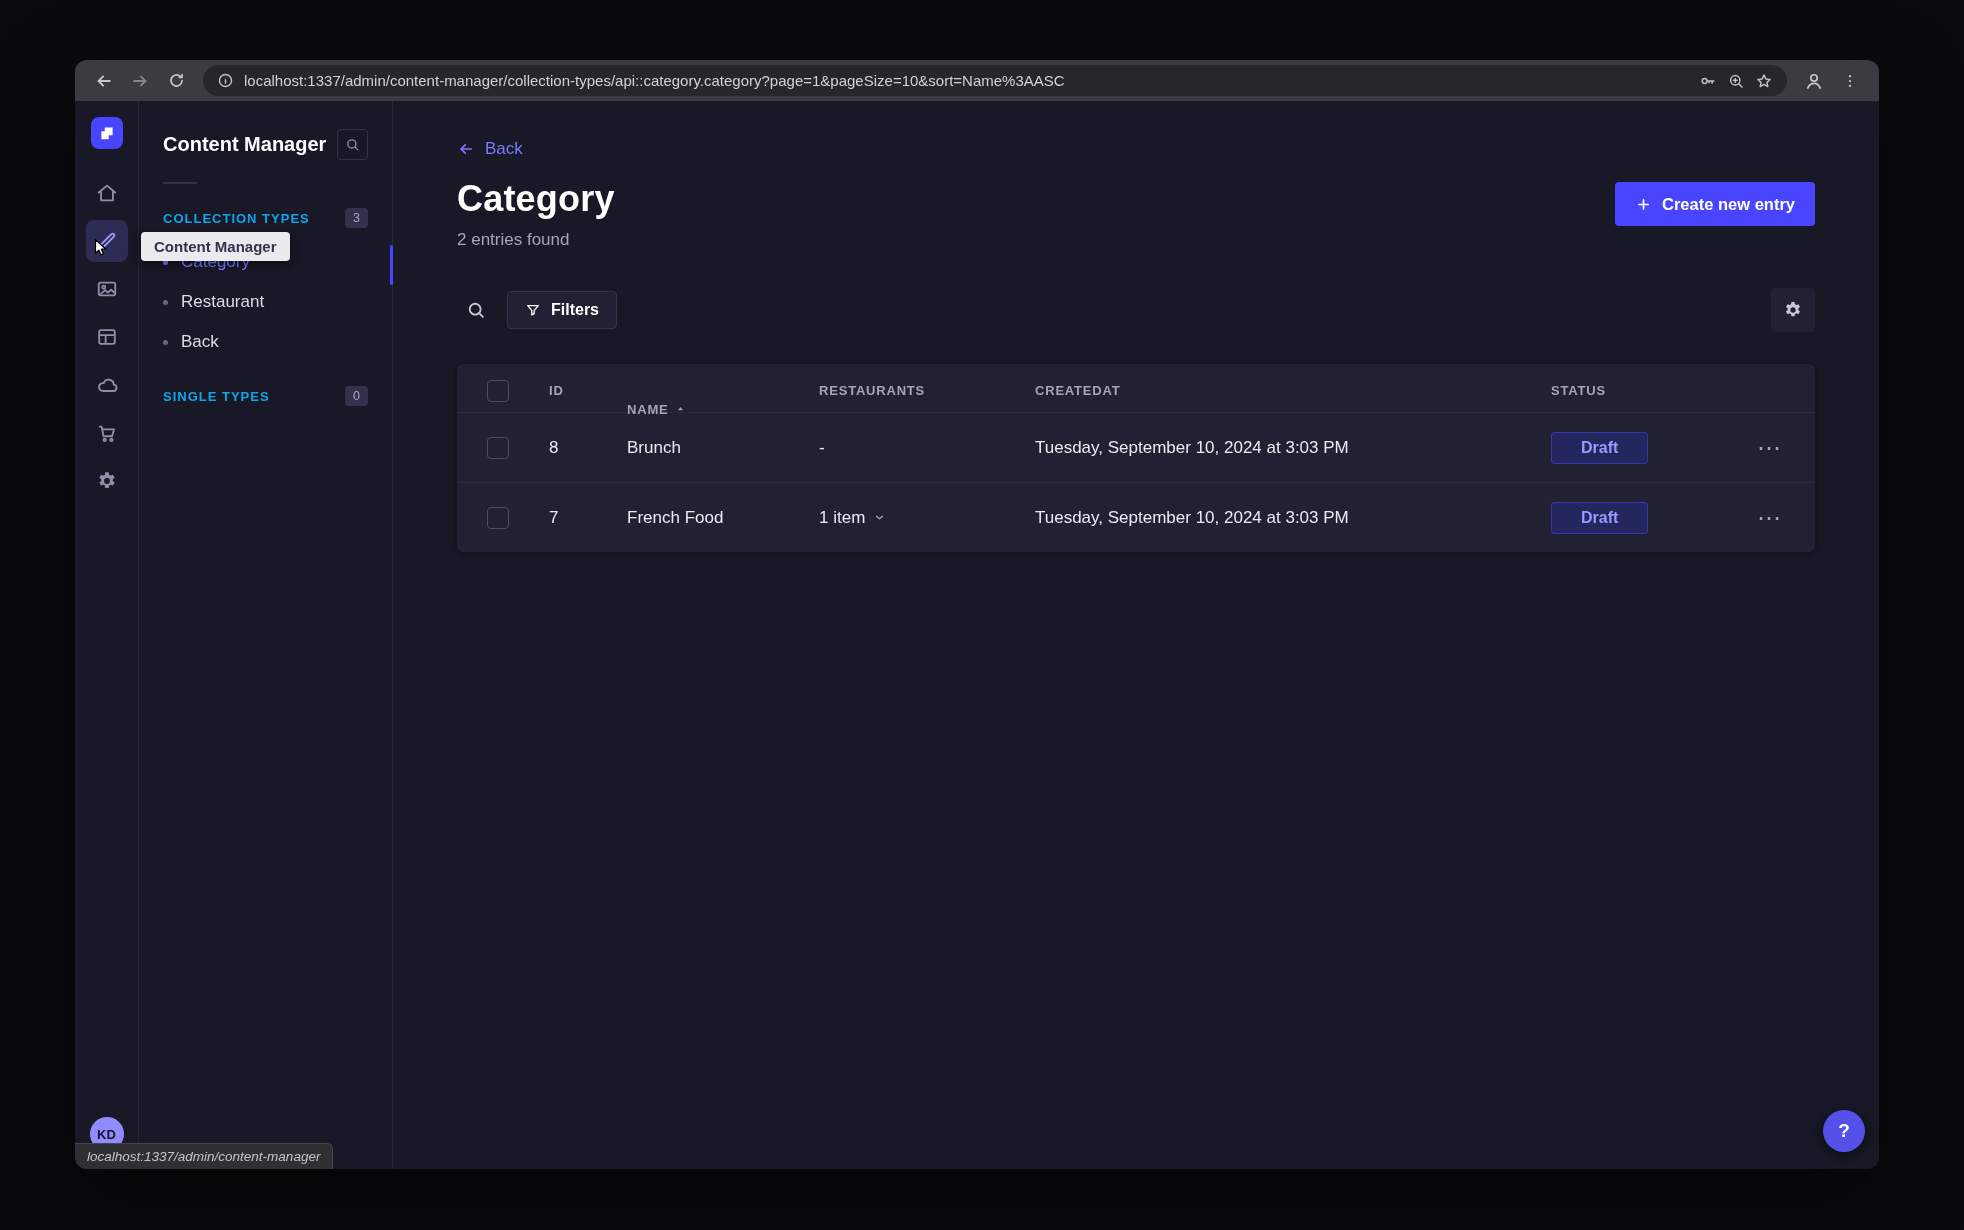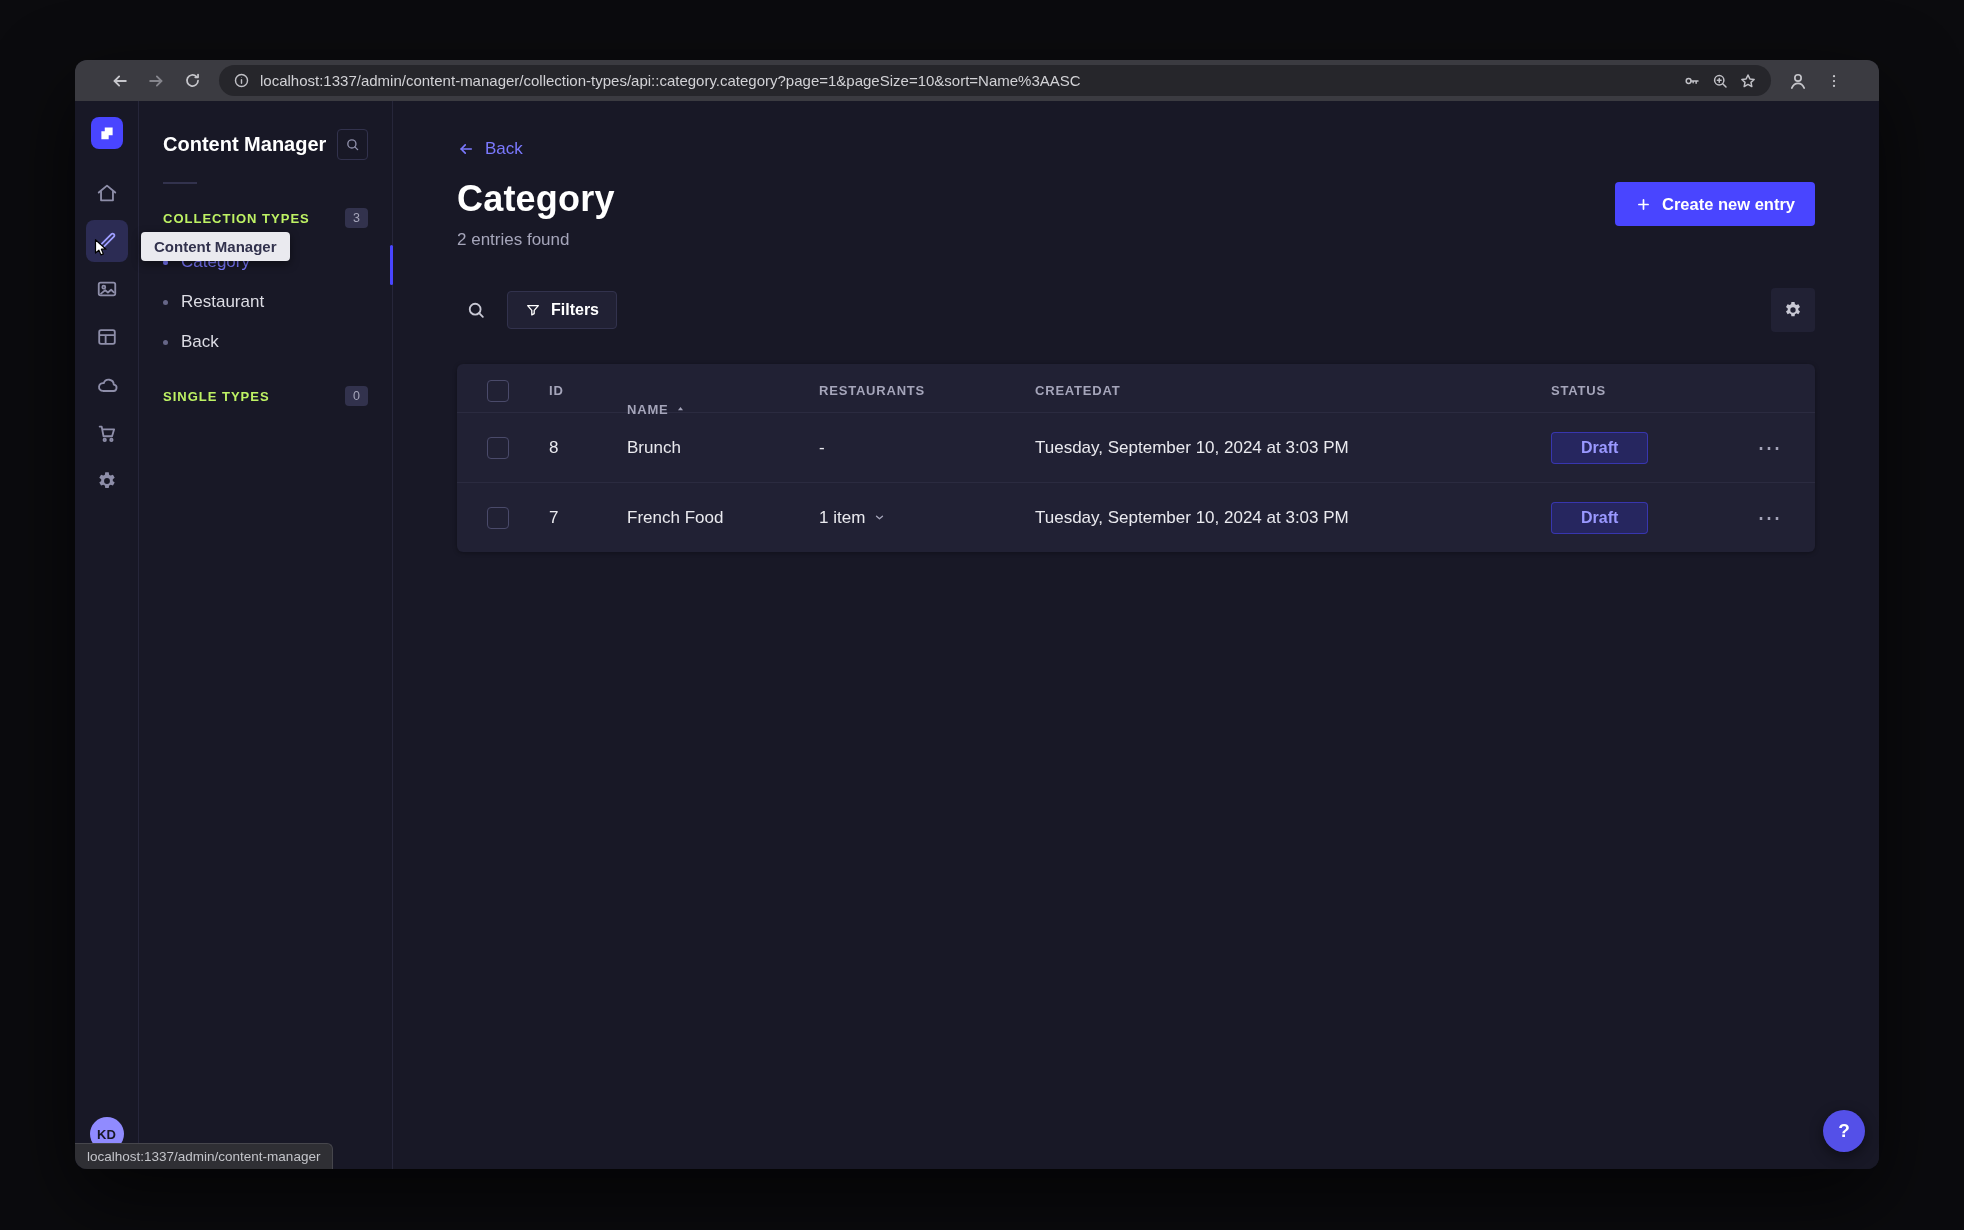--- a/index.html
+++ b/index.html
@@ -26,21 +26,21 @@
   .tab {
     height:37px; width:228px; background:#3b3b41; border-radius:10px 10px 0 0;
     display:flex; align-items:center; padding:0 10px 0 12px; gap:9px; margin-left:8px;
   }
   .favicon { width:19px; height:19px; border-radius:4px; background:#4945ff; display:flex; align-items:center; justify-content:center; flex:0 0 19px; }
   .tab-title { font-size:15px; color:#e6e6ea; flex:1; white-space:nowrap; overflow:hidden; }
   .tab-close { color:#b9b9be; font-size:18px; line-height:1; padding:0 2px; }
   .newtab { margin-left:14px; color:#c3c3c8; font-size:26px; line-height:1; align-self:center; }
   .strip-chevron { position:absolute; right:18px; top:50%; transform:translateY(-50%); color:#c3c3c8; }
 
-  .toolbar { flex:0 0 41px; background:#3b3b41; display:flex; align-items:center; padding:0 28px; gap:2px; }
+  .toolbar { flex:0 0 41px; background:#3b3b41; display:flex; align-items:center; padding:0 12px; gap:2px; }
   .tb-btn { width:34px; height:34px; display:flex; align-items:center; justify-content:center; color:#c6c6cb; border-radius:50%; }
   .tb-btn.dim { color:#85858c; }
   .omnibox { flex:1; height:31px; background:#26262b; border-radius:16px; display:flex; align-items:center; padding:0 14px; gap:10px; margin:0 8px; min-width:0; }
   .url { color:#d2d2d6; font-size:15px; flex:1; white-space:nowrap; overflow:hidden; }
   .omni-ic { color:#c0c0c6; flex:0 0 auto; }
 
   
   .app { flex:1; display:flex; background:#181826; position:relative; overflow:hidden; }
 
   .rail { flex:0 0 64px; border-right:1px solid #26263a; display:flex; flex-direction:column; align-items:center; padding:16px 0 18px; }
@@ -48,21 +48,21 @@
   .rail-btn { width:42px; height:42px; margin:3px 0; border-radius:8px; display:flex; align-items:center; justify-content:center; color:#8e8ea9; }
   .rail-btn.active { background:#2c2c54; color:#9d9dff; }
   .rail-avatar { margin-top:auto; width:34px; height:34px; border-radius:50%; background:#908bff; color:#181826; font-weight:700; font-size:13px; display:flex; align-items:center; justify-content:center; }
 
   .subnav { flex:0 0 254px; border-right:1px solid #26263a; padding:28px 24px; position:relative; }
   .subnav-head { display:flex; align-items:center; justify-content:space-between; }
   .subnav-title { font-size:20px; font-weight:700; color:#ffffff; }
   .subnav-search { width:31px; height:31px; border:1px solid #32324d; border-radius:4px; display:flex; align-items:center; justify-content:center; color:#8e8ea9; }
   .subnav-divider { width:34px; height:2px; background:#32324d; margin:22px 0 24px; }
   .section-head { display:flex; align-items:center; justify-content:space-between; margin-top:4px; }
-  .section-label { font-size:13px; letter-spacing:1px; color:#bef264; font-weight:700; }
+  .section-label { font-size:13px; letter-spacing:1px; color:#0ea5e9; font-weight:700; }
   .count-badge { min-width:23px; height:20px; padding:0 6px; background:#32324d; color:#a5a5ba; border-radius:4px; font-size:12.5px; display:flex; align-items:center; justify-content:center; }
   .nav-items { margin:14px 0 24px; }
   .nav-item { display:flex; align-items:center; gap:13px; height:40px; font-size:17px; color:#dcdce4; cursor:pointer; }
   .nav-item .dot { width:5px; height:5px; border-radius:50%; background:#666687; flex:0 0 5px; }
   .nav-item.active { color:#7b79ff; }
   .nav-item.active .dot { background:#7b79ff; }
   .active-indicator { position:absolute; right:-1px; top:144px; width:3px; height:40px; background:#4945ff; border-radius:2px; }
 
   .tooltip {
     position:absolute; left:66px; top:131px; z-index:20;
@@ -102,21 +102,21 @@
   .status-chip {
     display:inline-flex; align-items:center; justify-content:center; height:32px; padding:0 29px;
     border-radius:4px; background:#26265f; border:1px solid rgba(73,69,255,.5);
     color:#9a99ff; font-weight:700; font-size:16px;
   }
   .dots { color:#a5a5ba; font-size:24px; letter-spacing:2px; text-align:center; line-height:0.5; }
 
   .status-bubble {
     position:absolute; left:0; bottom:0; z-index:15;
     background:#2f2f34; border:1px solid #46464c; border-left:none; border-bottom:none;
-    border-radius:0 6px 0 0; color:#c3c4c9; font-size:13.5px; padding:5px 12px; white-space:nowrap;
+    border-radius:0 6px 0 0; color:#c3c4c9; font-size:13.5px; padding:5px 12px; white-space:nowrap;font-style:italic;
   }
   .fab {
     position:absolute; right:14px; bottom:17px; z-index:15;
     width:42px; height:42px; border-radius:50%; background:#5450e8; color:#fff;
     display:flex; align-items:center; justify-content:center; font-size:19px; font-weight:700;
     box-shadow:0 4px 14px rgba(0,0,0,.45);
   }
 </style>
 </head>
 <body>

